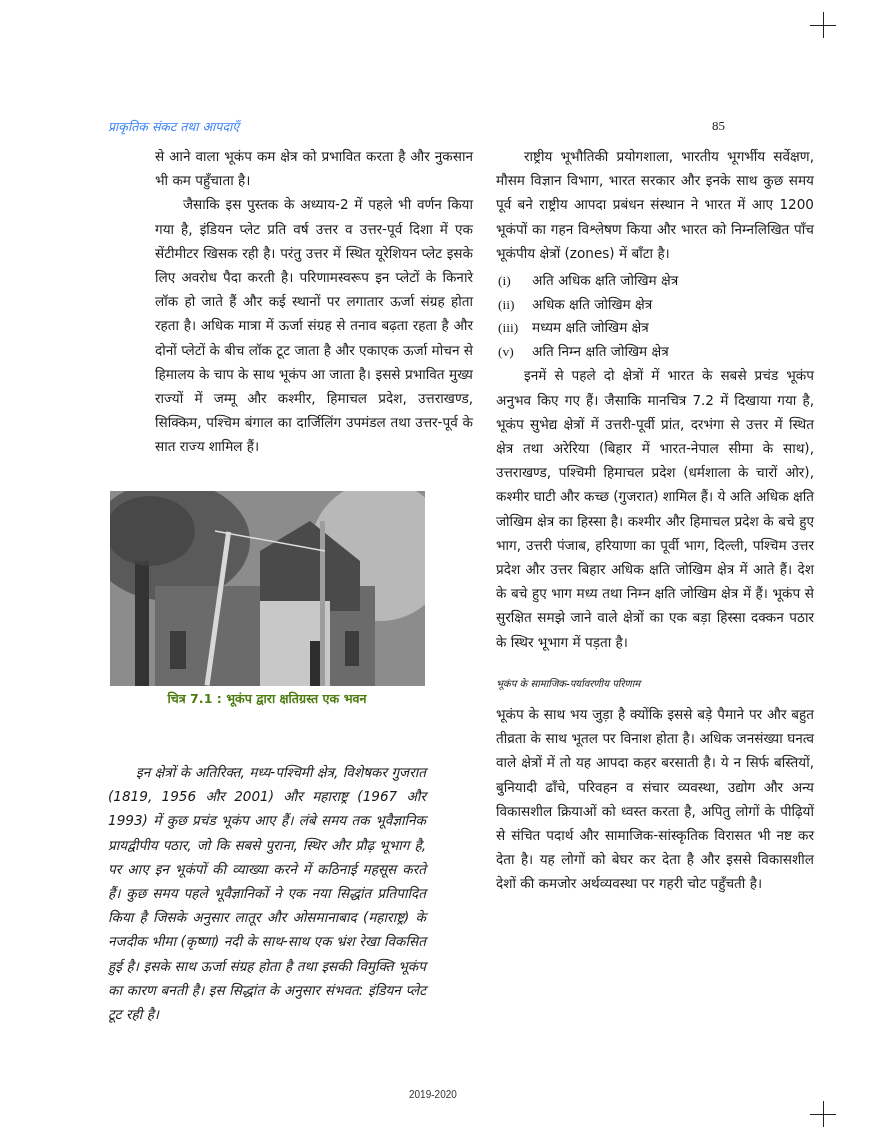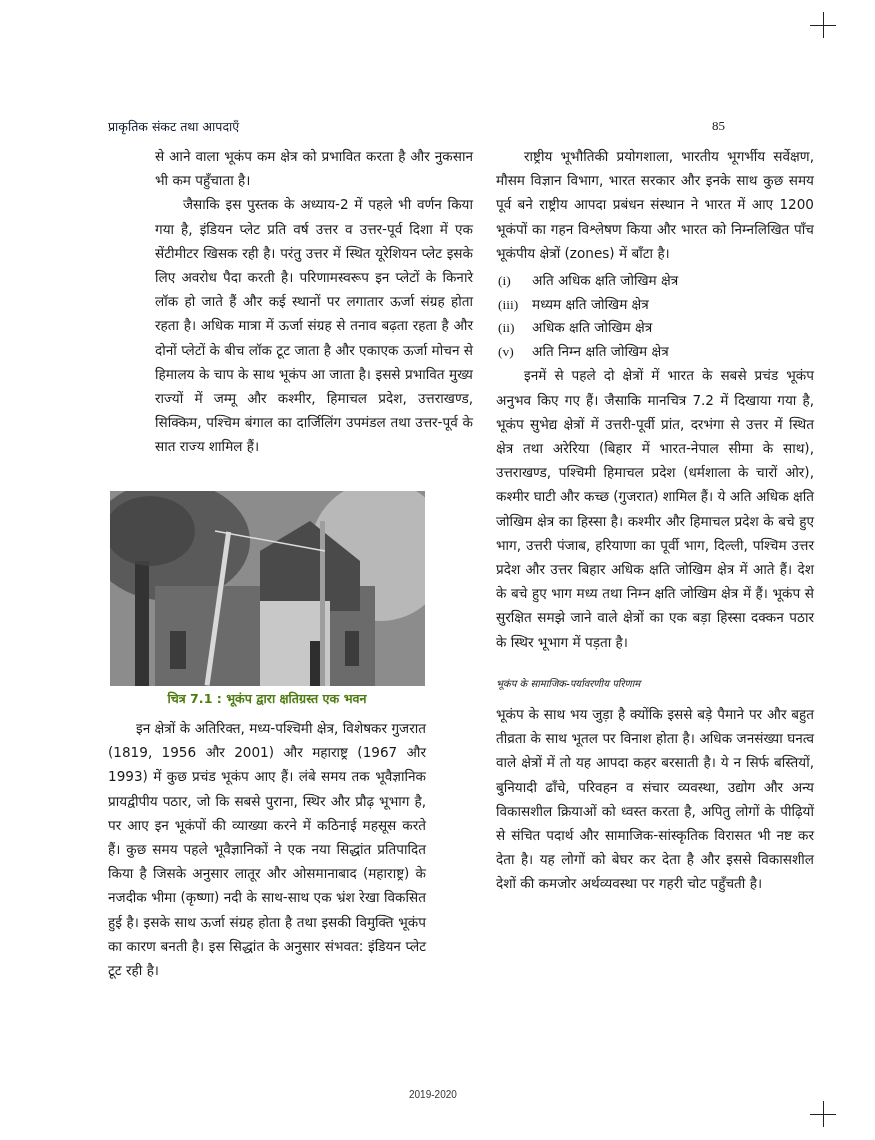--- a/index.html
+++ b/index.html
@@ -1,35 +1,35 @@
 <!DOCTYPE html>
 <html><head>
 <meta charset="utf-8">
 <style>
   html, body { margin:0; padding:0; background:#ffffff; }
   body { width:875px; height:1140px; position:relative; overflow:hidden; color:#1a1a1a;
          font-family:"DejaVu Sans", sans-serif; }
   .crop { position:absolute; }
   .crop .h { position:absolute; height:1px; background:#222; }
   .crop .v { position:absolute; width:1px; background:#222; }
-  .running-head { position:absolute; left:108px; top:118px; font-size:12.5px; color:#0f172a; }
+  .running-head { position:absolute; left:108px; top:118px; font-size:12.5px; color:#3b82f6;font-style:italic; }
   .page-num { position:absolute; left:712px; top:118px; font-size:13px; font-family:"Liberation Serif", serif; color:#222; }
   .col { position:absolute; font-size:13.6px; line-height:24.2px; text-align:justify; }
   .col-left { left:108px; top:144px; width:318px;margin-left:47px; }
   .col-right { left:448px; top:144px; width:318px;margin-left:48px; }
   .col p { margin:0; }
   .indent { text-indent:28px; }
   .zones { list-style:none; margin:4px 0 0 0; padding:0; }
   .zones li { display:flex; line-height:23.6px; }
   .zones .num { width:34px; font-family:"Liberation Serif", serif; font-size:13.5px; text-align:left; padding-left:2px; }
   .figure { position:absolute; left:110px; top:491px; width:315px; height:195px; overflow:hidden;
             background:linear-gradient(180deg,#9a9a9a 0%,#6e6e6e 40%,#8a8a8a 70%,#6a6a6a 100%); }
   .figure svg { width:100%; height:100%; display:block; }
   .caption { position:absolute; left:108px; top:690px; width:318px; text-align:center; font-size:12.6px; font-weight:bold; color:#4d7c0f; }
-  .col-left2 { left:108px; top:716px; width:318px; }
+  .col-left2 { left:108px; top:760px; width:318px;font-style:italic; }
   .subhead { font-style:italic; margin:18px 0 6px 0 !important; font-size:10px; }
   .footer { position:absolute; left:409px; top:1089px; font-size:10px; font-family:"Liberation Sans", sans-serif; color:#333; }
 </style>
 </head>
 <body>
 
 <div class="crop" style="left:810px;top:12px;width:28px;height:28px;">
   <div class="h" style="left:0;top:13px;width:26px;"></div>
   <div class="v" style="left:13px;top:0;height:26px;"></div>
 </div>
@@ -71,26 +71,26 @@
 </div>
 
 <div class="col col-right">
   <p class="indent">राष्ट्रीय भूभौतिकी प्रयोगशाला, भारतीय भूगर्भीय सर्वेक्षण, मौसम विज्ञान विभाग, भारत सरकार और इनके साथ कुछ समय पूर्व बने राष्ट्रीय आपदा प्रबंधन संस्थान ने भारत में आए 1200 भूकंपों का गहन विश्लेषण किया और भारत को निम्नलिखित पाँच भूकंपीय क्षेत्रों (zones) में बाँटा है।</p>
   <ul class="zones">
     <li>
         <span class="num">(i)</span>
         <span>अति अधिक क्षति जोखिम क्षेत्र</span>
       </li>
     <li>
+        <span class="num">(ii)</span>
+        <span>अधिक क्षति जोखिम क्षेत्र</span>
+      </li>
+    <li>
         <span class="num">(iii)</span>
         <span>मध्यम क्षति जोखिम क्षेत्र</span>
-      </li>
-    <li>
-        <span class="num">(ii)</span>
-        <span>अधिक क्षति जोखिम क्षेत्र</span>
       </li>
     <li>
         <span class="num">(v)</span>
         <span>अति निम्न क्षति जोखिम क्षेत्र</span>
       </li>
   </ul>
   <p class="indent">इनमें से पहले दो क्षेत्रों में भारत के सबसे प्रचंड भूकंप अनुभव किए गए हैं। जैसाकि मानचित्र 7.2 में दिखाया गया है, भूकंप सुभेद्य क्षेत्रों में उत्तरी-पूर्वी प्रांत, दरभंगा से उत्तर में स्थित क्षेत्र तथा अरेरिया (बिहार में भारत-नेपाल सीमा के साथ), उत्तराखण्ड, पश्चिमी हिमाचल प्रदेश (धर्मशाला के चारों ओर), कश्मीर घाटी और कच्छ (गुजरात) शामिल हैं। ये अति अधिक क्षति जोखिम क्षेत्र का हिस्सा है। कश्मीर और हिमाचल प्रदेश के बचे हुए भाग, उत्तरी पंजाब, हरियाणा का पूर्वी भाग, दिल्ली, पश्चिम उत्तर प्रदेश और उत्तर बिहार अधिक क्षति जोखिम क्षेत्र में आते हैं। देश के बचे हुए भाग मध्य तथा निम्न क्षति जोखिम क्षेत्र में हैं। भूकंप से सुरक्षित समझे जाने वाले क्षेत्रों का एक बड़ा हिस्सा दक्कन पठार के स्थिर भूभाग में पड़ता है।</p>
   <p class="subhead">भूकंप के सामाजिक-पर्यावरणीय परिणाम</p>
   <p>भूकंप के साथ भय जुड़ा है क्योंकि इससे बड़े पैमाने पर और बहुत तीव्रता के साथ भूतल पर विनाश होता है। अधिक जनसंख्या घनत्व वाले क्षेत्रों में तो यह आपदा कहर बरसाती है। ये न सिर्फ बस्तियों, बुनियादी ढाँचे, परिवहन व संचार व्यवस्था, उद्योग और अन्य विकासशील क्रियाओं को ध्वस्त करता है, अपितु लोगों के पीढ़ियों से संचित पदार्थ और सामाजिक-सांस्कृतिक विरासत भी नष्ट कर देता है। यह लोगों को बेघर कर देता है और इससे विकासशील देशों की कमजोर अर्थव्यवस्था पर गहरी चोट पहुँचती है।</p>
 </div>

